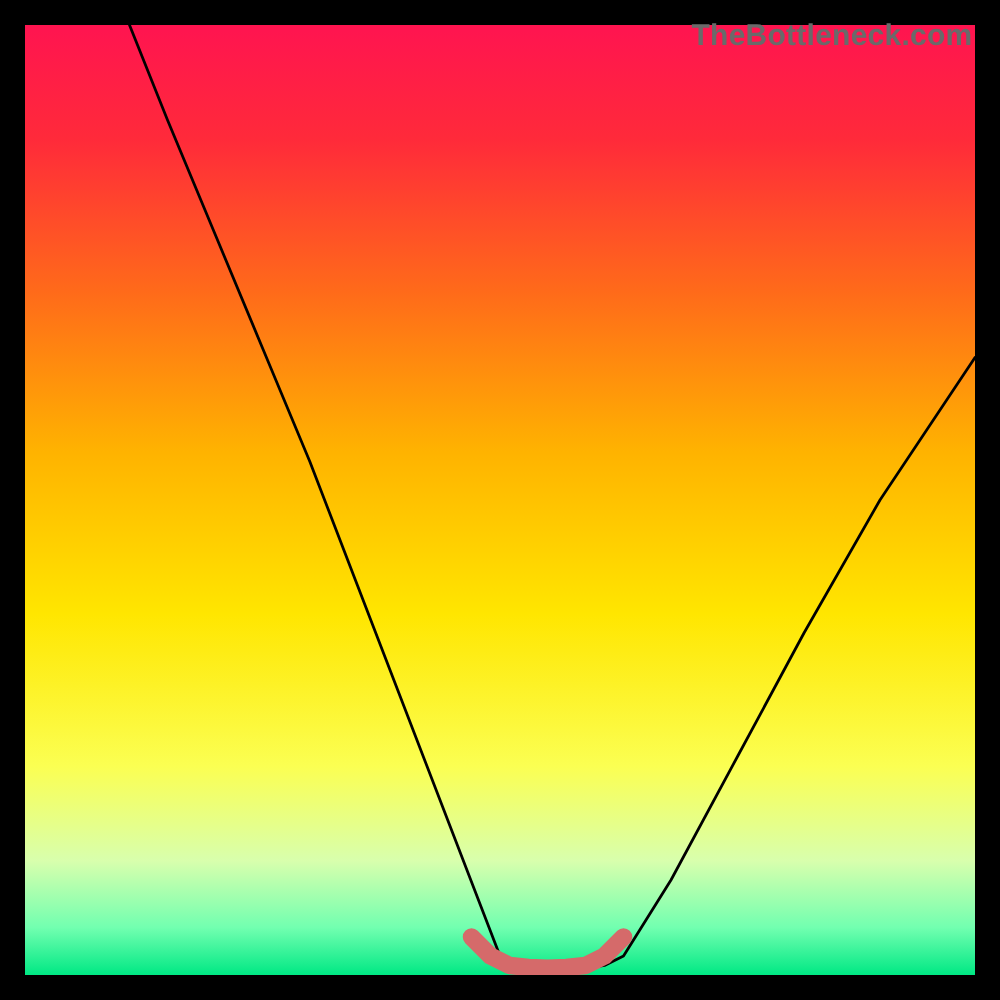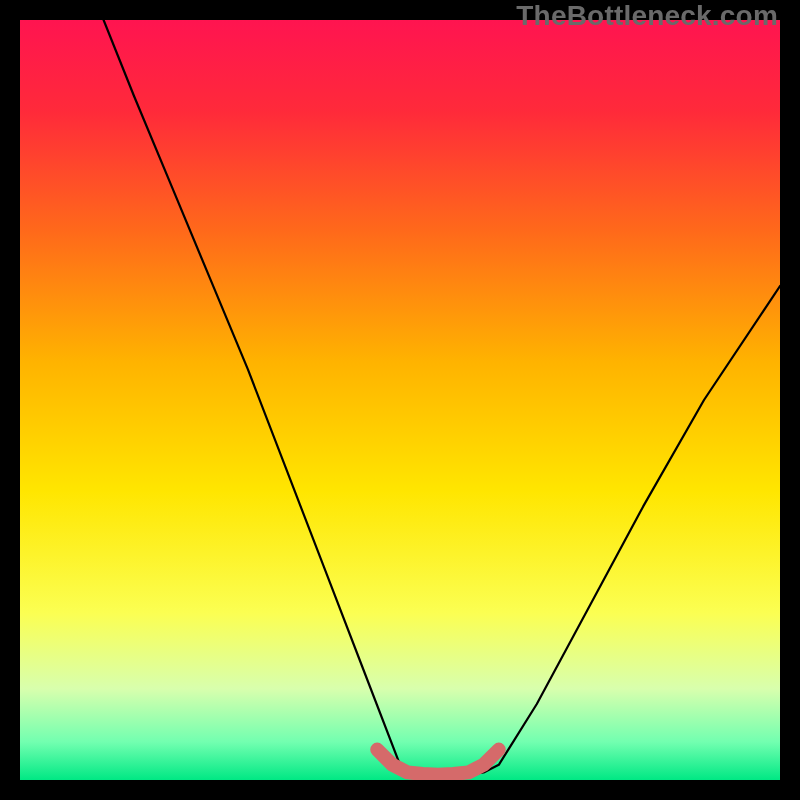--- a/index.html
+++ b/index.html
@@ -20,24 +20,24 @@
   }
   .plot-area {
     position: absolute;
     left: 20px;
     top: 20px;
     width: 760px;
     height: 760px;
   }
   .watermark {
     position: absolute;
-    top: 0;
+    top: 15px;
     right: 22px;
     font-family: Arial, Helvetica, sans-serif;
-    font-size: 28px;
+    font-size: 24px;
     font-weight: 600;
     color: #6a6a6a;
     letter-spacing: 0.2px;
     user-select: none;
   }
 </style>
 </head>
 <body>
 
 <div class="frame"></div>

